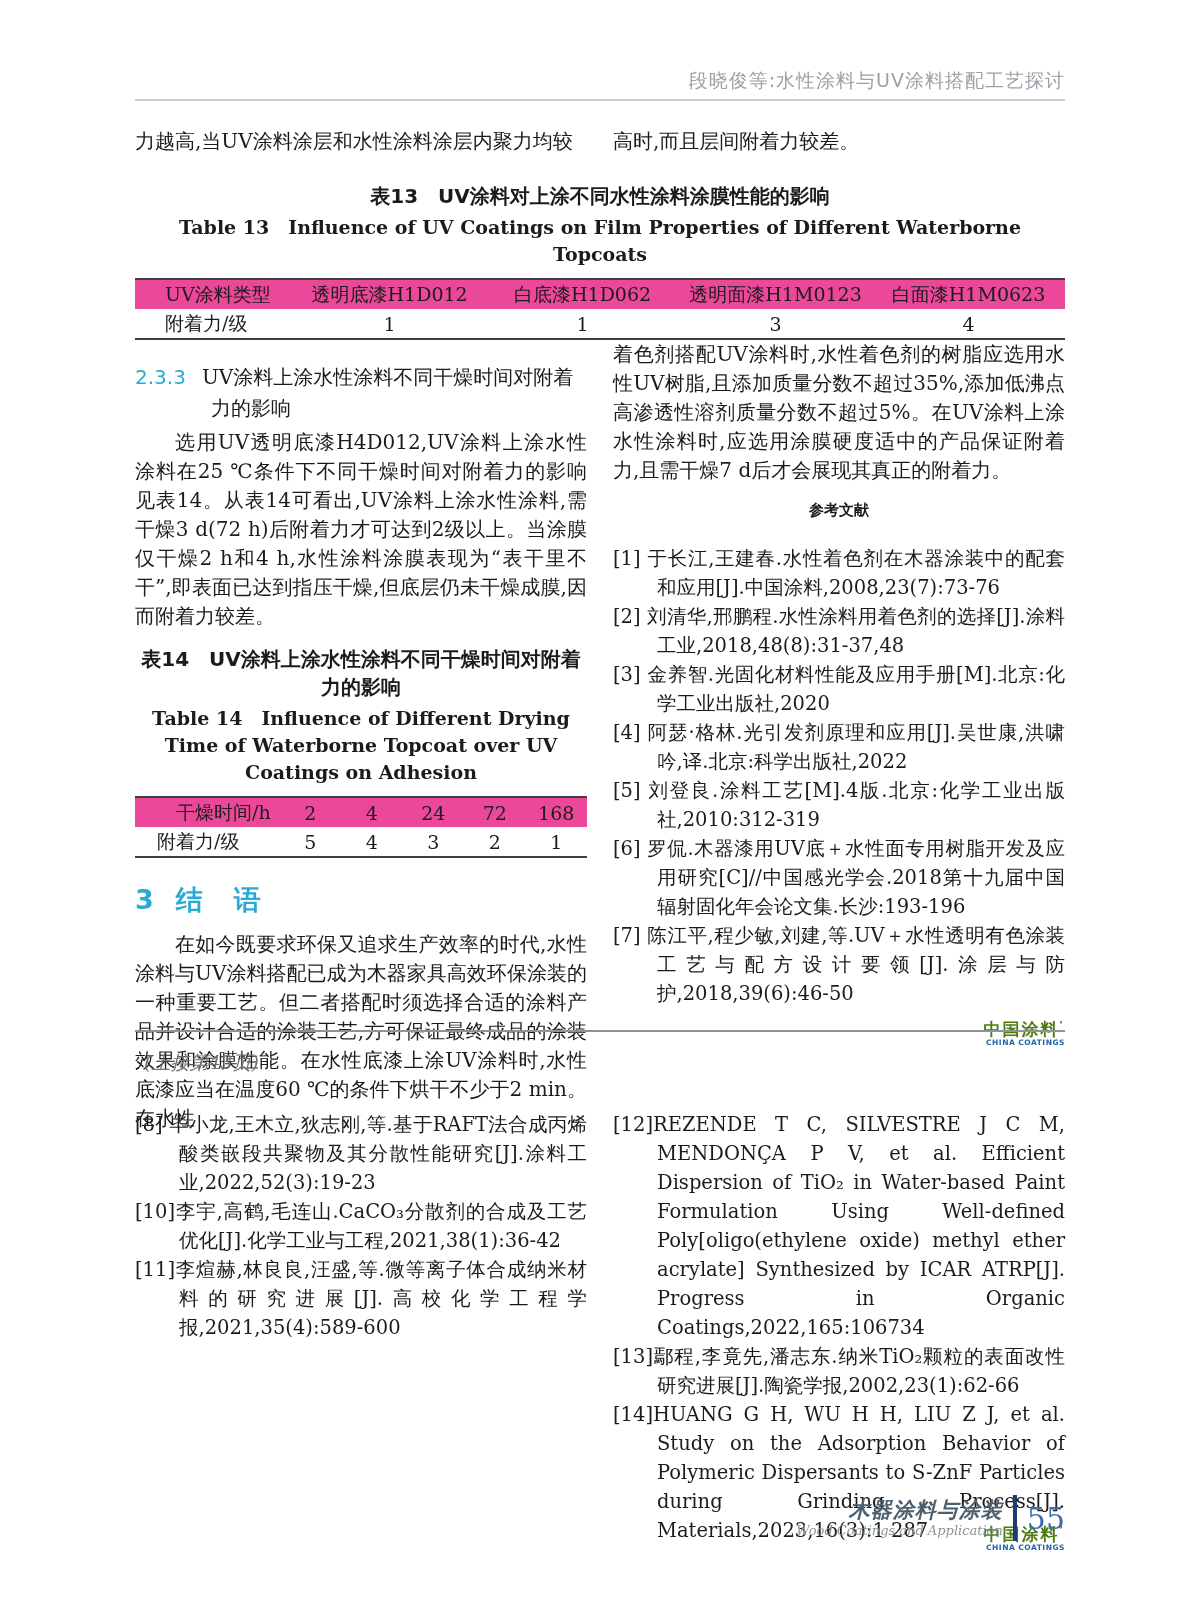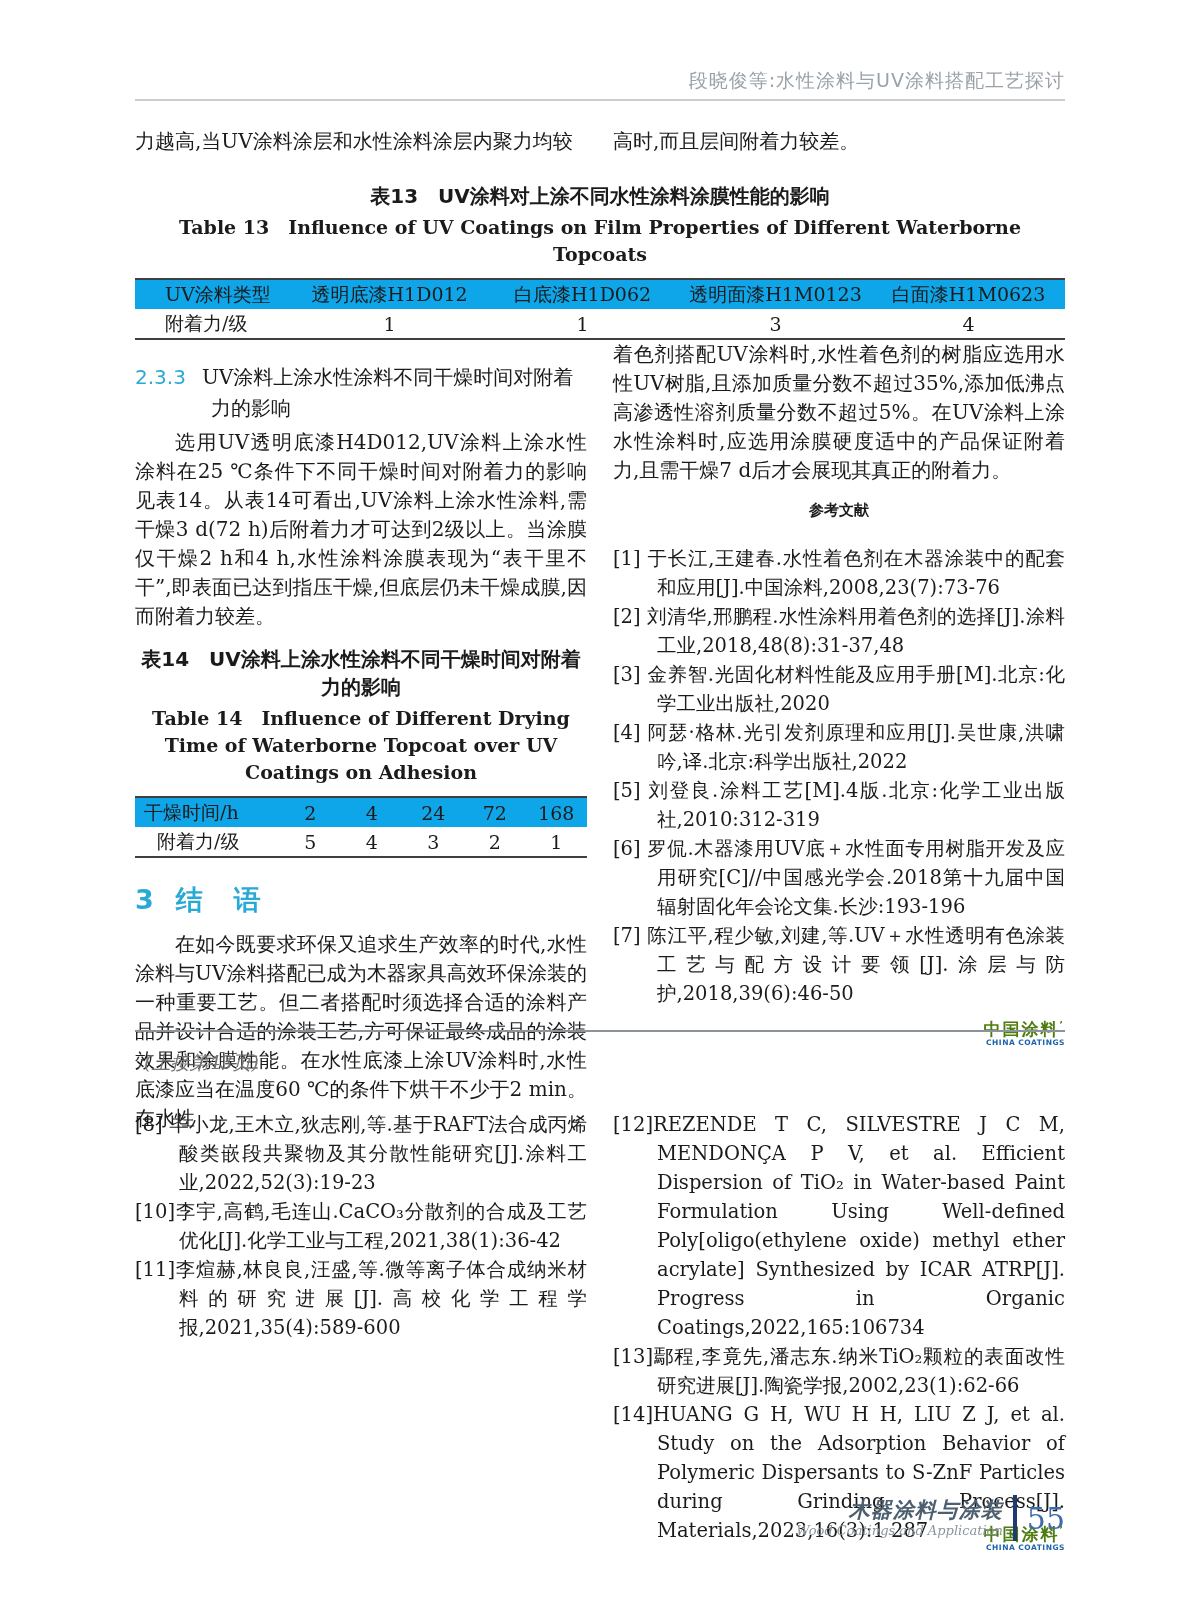--- a/index.html
+++ b/index.html
@@ -18,21 +18,21 @@
   .body-text{font-size:20px;line-height:29px;text-align:justify;}
   .indent{text-indent:2em;}
 
   
   .tbl-title-zh{text-align:center;font-family:"DejaVu Sans","Liberation Sans",sans-serif;
                 font-weight:bold;font-size:20px;line-height:28px;margin-top:26px;}
   .tbl-title-en{text-align:center;font-weight:bold;font-size:19px;line-height:27px;margin-top:4px;}
   table{border-collapse:collapse;width:100%;margin-top:10px;
         border-top:2px solid #3f3f3f;border-bottom:2px solid #3f3f3f;font-size:19px;}
   th,td{font-weight:normal;height:29px;text-align:center;padding:0;}
-  thead tr{background:#0ea5e9;}
+  thead tr{background:#ec4899;}
   .tbl-first{text-align:left;padding-left:30px;}
 
   
   .sec-sub{font-size:20px;line-height:31px;margin-top:22px;padding-left:76px;text-indent:-76px;}
   .sec-num{color:#29a9d5;font-family:"DejaVu Sans","Liberation Sans",sans-serif;
            font-weight:normal;margin-right:16px;}
   .sec-big{margin:24px 0 12px 0;font-family:"DejaVu Sans","Liberation Sans",sans-serif;
            font-weight:bold;font-size:27px;color:#29a9d5;letter-spacing:2px;}
   .sec-big .sec-big-num{margin-right:20px;}
 
@@ -106,21 +106,21 @@
       <div class="col">
         <div class="sec-sub"><span class="sec-num">2.3.3</span><span>UV涂料上涂水性涂料不同干燥时间对附着力的影响</span></div>
         <div class="body-text indent" style="margin-top:4px;">选用UV透明底漆H4D012,UV涂料上涂水性涂料在25 ℃条件下不同干燥时间对附着力的影响见表14。从表14可看出,UV涂料上涂水性涂料,需干燥3 d(72 h)后附着力才可达到2级以上。当涂膜仅干燥2 h和4 h,水性涂料涂膜表现为“表干里不干”,即表面已达到指压干燥,但底层仍未干燥成膜,因而附着力较差。</div>
 
         <div>
           <div class="tbl-title-zh" style="margin-top:14px;">表14　UV涂料上涂水性涂料不同干燥时间对附着力的影响</div>
           <div class="tbl-title-en">Table 14　Influence of Different Drying Time of Waterborne Topcoat over UV Coatings on Adhesion</div>
           <table>
             <thead>
               <tr>
-                <th class="tbl-first" style="width:32%;padding-left:9px;">干燥时间/h</th>
+                <th class="tbl-first" style="width:32%;padding-left:32px;text-align:center;">干燥时间/h</th>
                 <th style="width:13.6%;">2</th>
                 <th style="width:13.6%;">4</th>
                 <th style="width:13.6%;">24</th>
                 <th style="width:13.6%;">72</th>
                 <th style="width:13.6%;">168</th>
               </tr>
             </thead>
             <tbody>
               <tr>
                 <td class="tbl-first" style="padding-left:22px;">附着力/级</td>

